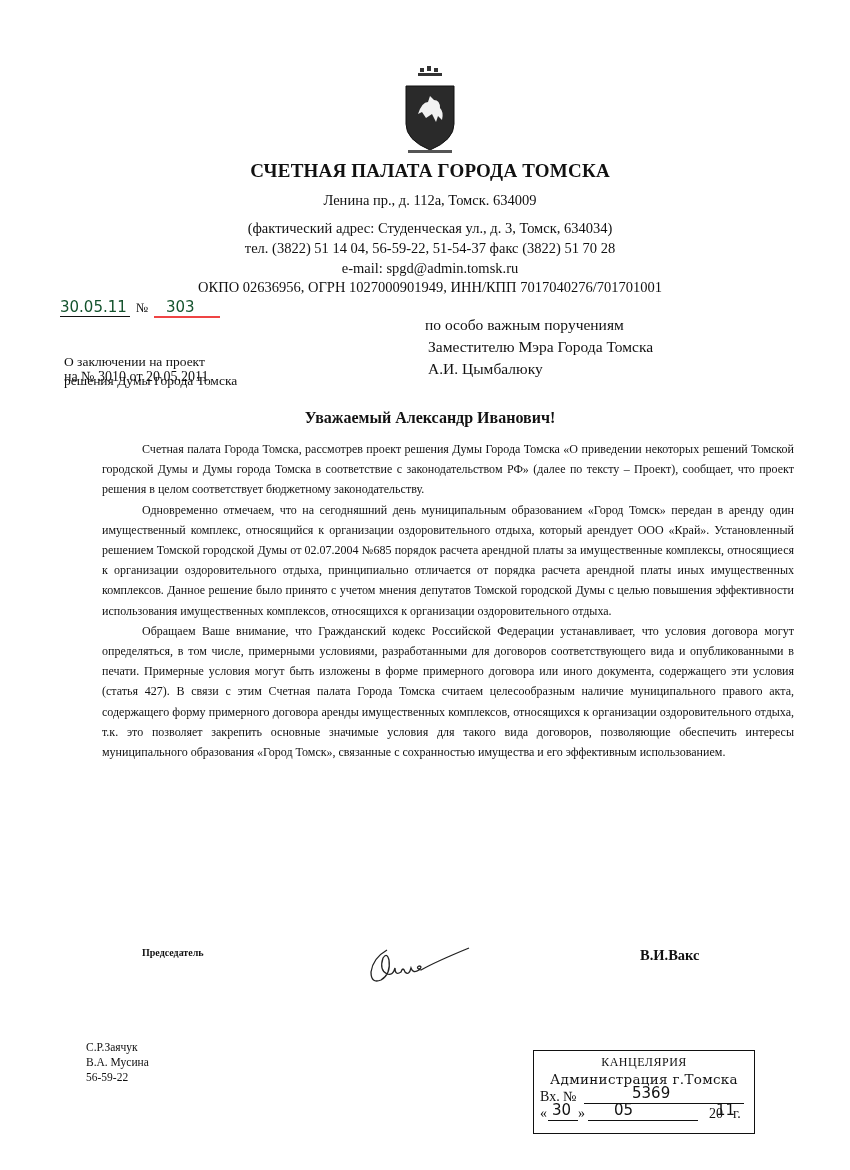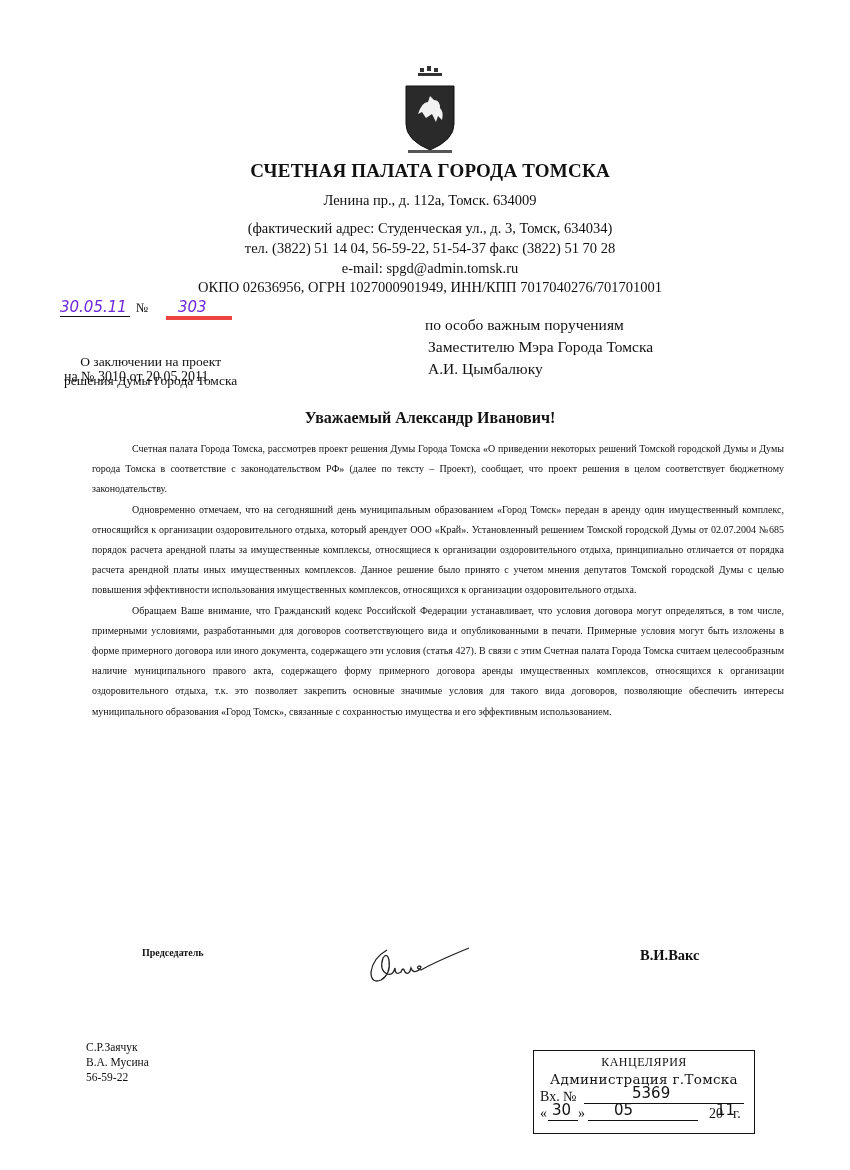--- a/index.html
+++ b/index.html
@@ -15,37 +15,37 @@
       font-weight: bold; font-size: 19px; letter-spacing: 0.2px;
     }
     .hdr-line { left: 0; width: 860px; text-align: center; font-size: 14.5px; }
     .hl1 { top: 192px; }
     .hl2 { top: 220px; }
     .hl3 { top: 240px; }
     .hl4 { top: 260px; }
     .hl5 { top: 279px; }
 
     .outgoing { left: 60px; top: 298px; width: 200px; height: 22px; }
-    .hand { font-family: "DejaVu Sans", sans-serif; font-style: italic; color: #6d28d9; font-size: 15px; }
+    .hand { font-family: "DejaVu Sans", sans-serif; color: #14532d; font-size: 15px; }
     .outgoing .date { position: absolute; left: 0; top: 0; width: 70px; border-bottom: 1px solid #111; }
     .outgoing .nosign { position: absolute; left: 76px; top: 2px; font-size: 13px; }
-    .outgoing .num { position: absolute; left: 106px; top: 0; width: 66px; border-bottom: 4px solid #ef4444; padding-left: 12px; box-sizing: border-box; }
+    .outgoing .num { position: absolute; left: 94px; top: 0; width: 66px; border-bottom: 2px solid #ef4444; padding-left: 12px; box-sizing: border-box; }
     .ref { left: 64px; top: 322px; font-size: 14px; margin-top: 47px; }
-    .subject { left: 64px; top: 352px; font-size: 13.5px; line-height: 19px; text-align: center; }
+    .subject { left: 64px; top: 352px; font-size: 13.5px; line-height: 19px; }
 
     .addressee { left: 425px; top: 314px; font-size: 15.5px; line-height: 22px; }
     .addressee div:nth-child(2), .addressee div:nth-child(3) { padding-left: 3px; }
 
     .greeting {
       left: 0; width: 860px; top: 409px; text-align: center;
       font-weight: bold; font-size: 16px;
     }
     .body-text {
-      left: 92px; width: 692px; top: 439px;
-      font-size: 10px; line-height: 20.2px; text-align: justify;
+      left: 102px; width: 692px; top: 439px;
+      font-size: 12px; line-height: 20.2px; text-align: justify;
     }
     .body-text p { margin: 0; text-indent: 40px; }
 
     .sig-role { left: 142px; top: 947px; font-weight: bold; font-size: 10px; }
     .sig-name { left: 640px; top: 947px; font-weight: bold; font-size: 14.5px; }
     .signature { left: 365px; top: 940px; width: 110px; height: 50px; }
 
     .executors { left: 86px; top: 1040px; font-size: 11.5px; line-height: 15px; }
 
     .stamp {

